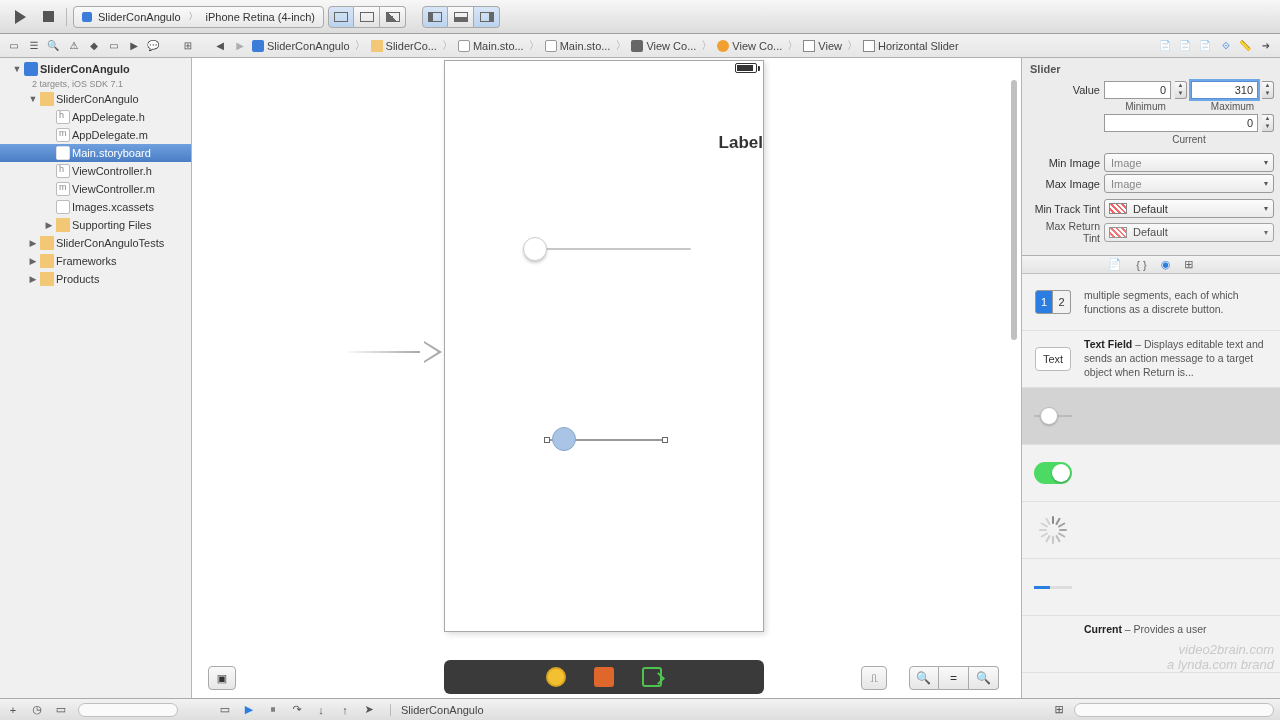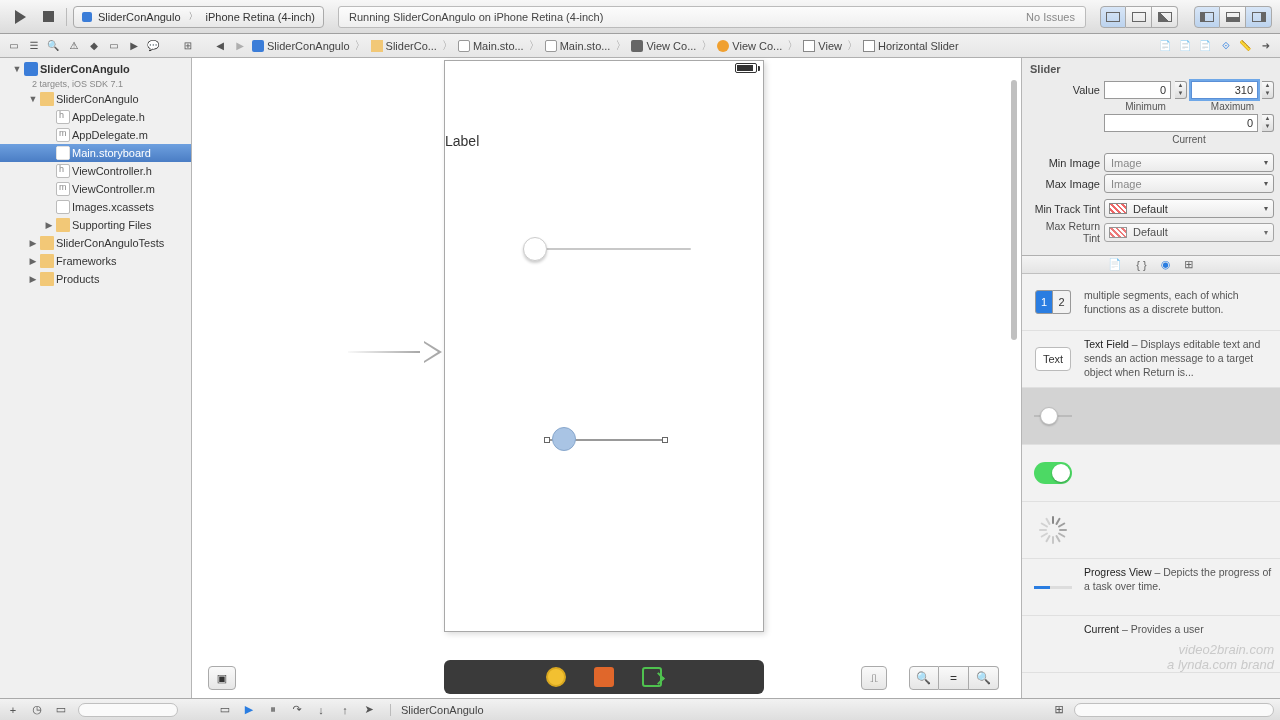--- a/index.html
+++ b/index.html
@@ -66,21 +66,21 @@
 .scroll-thumb { width: 6px; height: 260px; background: #c0c0c0; border-radius: 3px; margin-top: 12px; }
 .arrow-in { position: absolute; left: 156px; top: 286px; width: 94px; height: 16px; }
 .arrow-line { position:absolute; top:7px; left:0; width:72px; height:2px; background: linear-gradient(to right, rgba(130,130,130,0.05), rgba(130,130,130,0.7)); }
 .arrow-head { position:absolute; right:0; top:-3px; width:0; height:0; border-left: 18px solid #aaa; border-top: 11px solid transparent; border-bottom: 11px solid transparent; }
 .arrow-head2 { position:absolute; right:4px; top:-1px; width:0; height:0; border-left: 14px solid #fff; border-top: 9px solid transparent; border-bottom: 9px solid transparent; }
 .phone { position: absolute; left: 252px; top: 2px; width: 320px; height: 572px; background: #fff; border: 1px solid #a8a8a8; box-shadow: 2px 2px 6px rgba(0,0,0,0.15); }
 .status-strip { height: 18px; display: flex; justify-content: flex-end; padding: 2px 6px; }
 .battery { width: 22px; height: 10px; border: 1.5px solid #333; border-radius: 2px; position: relative; }
 .battery::after { content:''; position:absolute; right:-4px; top:2px; width:2px; height:5px; background:#333; border-radius: 0 1px 1px 0; }
 .battery-fill { position:absolute; left:1px; top:1px; bottom:1px; width: 16px; background:#333; }
-.phone-label { text-align: left; margin-top: 54px; font-size: 14px; color: #333; font-weight: 400; }
+.phone-label { text-align: right; margin-top: 54px; font-size: 17px; color: #333; font-weight: 700; }
 .slider1 { position: absolute; top: 176px; left: 78px; width: 168px; height: 24px; }
 .slider-track { position:absolute; top: 11px; left: 0; right: 0; height: 2px; background: #c8c8c8; border-radius: 1px; }
 .slider-thumb1 { position:absolute; left: 0px; top: 0; width: 24px; height: 24px; background: #fff; border: 1px solid #ccc; border-radius: 50%; box-shadow: 0 2px 3px rgba(0,0,0,0.2); }
 .slider2 { position: absolute; top: 366px; left: 103px; width: 116px; height: 26px; }
 .slider2 .slider-track { top: 12px; background:#999; }
 .slider-thumb2 { position:absolute; left: 4px; top: 0; width: 24px; height: 24px; background: #a9c4e4; border: 1px solid #88a7cc; border-radius: 50%; }
 .sel-handle { position:absolute; width: 6px; height: 6px; background: #fff; border: 1px solid #666; }
 .sel-l { left: -4px; top: 10px; }
 .sel-r { right: -4px; top: 10px; }
 .canvas-bottom { position: absolute; bottom: 0; left: 0; right: 0; height: 40px; display: flex; align-items: center; padding: 0 16px; }
@@ -116,21 +116,21 @@
 .tint-swatch { position:absolute; left:4px; top:3px; width:18px; height:11px; border:1px solid #888; background: repeating-linear-gradient(45deg,#fff,#fff 2px,#e66 2px,#e66 4px); }
 
 
 .library { flex:1; border-top: 1px solid #b0b0b0; background: #f2f2f2; display:flex; flex-direction:column; overflow:hidden; }
 .lib-tabs { height: 18px; background: linear-gradient(#f4f4f4,#e4e4e4); border-bottom: 1px solid #c0c0c0; display:flex; align-items:center; justify-content:center; gap: 14px; font-size: 11px; color:#666; }
 .lib-list { flex:1; overflow: hidden; }
 .lib-item { display:flex; padding: 6px 8px; gap: 8px; border-bottom: 1px solid #e0e0e0; align-items:flex-start; min-height: 54px; }
 .lib-item.selected { background: #d3d3d3; }
 .lib-thumb { width: 46px; height: 44px; flex-shrink: 0; display:flex; align-items:center; justify-content:center; position:relative; }
 .lib-desc { flex:1; font-size: 10.5px; color: #555; line-height: 1.35; }
-.lib-desc b { color: #222; font-weight: normal; }
+.lib-desc b { color: #222; font-weight: bold; }
 .thumb-seg { display:flex; }
 .thumb-seg div { width:18px; height:24px; border:1px solid #999; display:flex; align-items:center; justify-content:center; font-size:11px; }
 .thumb-seg div:first-child { background:#2a7de1; color:#fff; border-radius:3px 0 0 3px; }
 .thumb-seg div:last-child { border-radius:0 3px 3px 0; border-left:none; }
 .thumb-text { border:1px solid #bbb; border-radius:4px; padding: 5px 7px; font-size:11px; color:#333; background:#fff; }
 .thumb-slider { width: 38px; position:relative; height:20px; }
 .thumb-slider .tr { position:absolute; top:9px; left:0; right:0; height:2px; background:#bbb; }
 .thumb-slider .th { position:absolute; left:6px; top:1px; width:18px; height:18px; background:#fff; border:1px solid #bbb; border-radius:50%; box-shadow:0 1px 2px rgba(0,0,0,0.2); }
 .thumb-switch { width:38px; height:22px; background:#4cd964; border-radius:11px; position:relative; }
 .thumb-switch::after { content:''; position:absolute; right:2px; top:2px; width:18px; height:18px; background:#fff; border-radius:50%; box-shadow:0 1px 2px rgba(0,0,0,0.3); }
@@ -157,24 +157,20 @@
     </div>
   <div class="toolbar-btn">
       <div class="stop-icon"></div>
     </div>
   <div class="sep"></div>
   <div class="scheme-box">
     <span style="width:10px;height:10px;" class="ico-blue crumb-ico"></span>
     <span>SliderConAngulo</span>
     <span class="scheme-chev">〉</span>
     <span>iPhone Retina (4-inch)</span>
-  </div>
-  <div class="status-bar">
-    <span>Running SliderConAngulo on iPhone Retina (4-inch)</span>
-    <span class="issues">No Issues</span>
   </div>
   <div class="toolbar-group">
     <div class="tb active">
         <div class="tb-ico"></div>
       </div>
     <div class="tb">
         <div class="tb-ico" style="border-style:double;"></div>
       </div>
     <div class="tb">
         <div class="tb-ico" style="background:linear-gradient(45deg,#666 50%,transparent 50%);"></div>
@@ -468,21 +464,20 @@
                 <div style="transform:rotate(270deg);opacity:.3;"></div>
                 <div style="transform:rotate(300deg);opacity:.3;"></div>
                 <div style="transform:rotate(330deg);opacity:.3;"></div>
           </div>
             </div>
         </div>
         <div class="lib-item" style="min-height:44px;">
           <div class="lib-thumb">
               <div class="thumb-progress"></div>
             </div>
-          <div class="lib-desc"><b>Progress View</b><span> – Depicts the progress of a task over time.</span></div>
         </div>
         <div class="lib-item" style="min-height:20px;">
           <div class="lib-thumb"></div>
           <div class="lib-desc"><b>Current</b><span> – Provides a user</span></div>
         </div>
       </div>
     </div>
     <div class="watermark">
       <div>video2brain.com</div>
       <div>a lynda.com brand</div>

